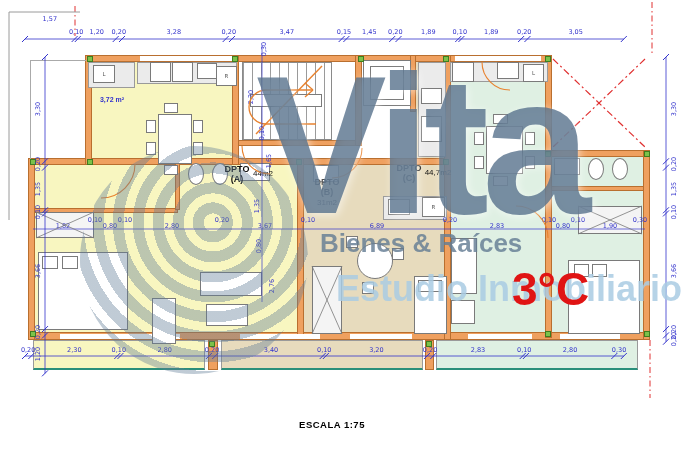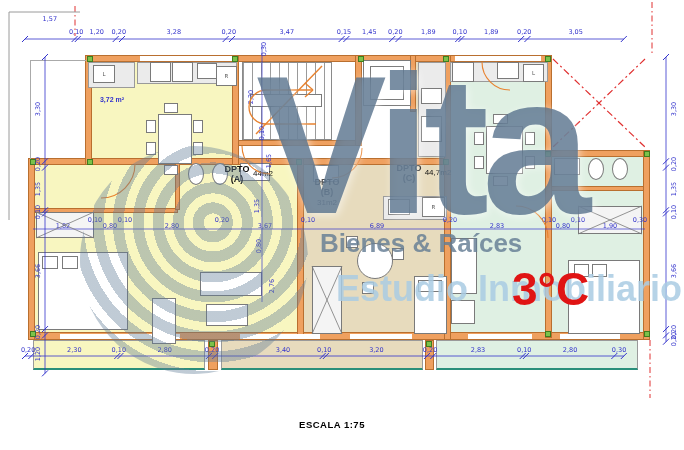--- a/index.html
+++ b/index.html
@@ -193,21 +193,21 @@
       <div class="dim" style="left: 428.374px; top: 32px;">1,89</div>
       <div class="dim" style="left: 459.816px; top: 32px;">0,10</div>
       <div class="dim" style="left: 491.258px; top: 32px;">1,89</div>
       <div class="dim" style="left: 524.28px; top: 32px;">0,20</div>
       <div class="dim" style="left: 575.63px; top: 32px;">3,05</div>
       <div class="dim" style="left: 28.16px; top: 350px;">0,20</div>
       <div class="dim" style="left: 74.296px; top: 350px;">2,30</div>
       <div class="dim" style="left: 118.852px; top: 350px;">0,10</div>
       <div class="dim" style="left: 164.672px; top: 350px;">2,80</div>
       <div class="dim" style="left: 212.072px; top: 350px;">0,20</div>
-      <div class="dim" style="left: 283px; top: 350px;">3,40</div>
+      <div class="dim" style="left: 271px; top: 350px;">3,40</div>
       <div class="dim" style="left: 324.252px; top: 350px;">0,10</div>
       <div class="dim" style="left: 376.392px; top: 350px;">3,20</div>
       <div class="dim" style="left: 430.112px; top: 350px;">0,20</div>
       <div class="dim" style="left: 477.986px; top: 350px;">2,83</div>
       <div class="dim" style="left: 524.28px; top: 350px;">0,10</div>
       <div class="dim" style="left: 570.1px; top: 350px;">2,80</div>
       <div class="dim" style="left: 619.08px; top: 350px;">0,30</div>
       <div class="dim rot" style="left: 38px; top: 109.14px;">3,30</div>
       <div class="dim rot" style="left: 38px; top: 164.44px;">0,20</div>
       <div class="dim rot" style="left: 38px; top: 188.93px;">1,35</div>

